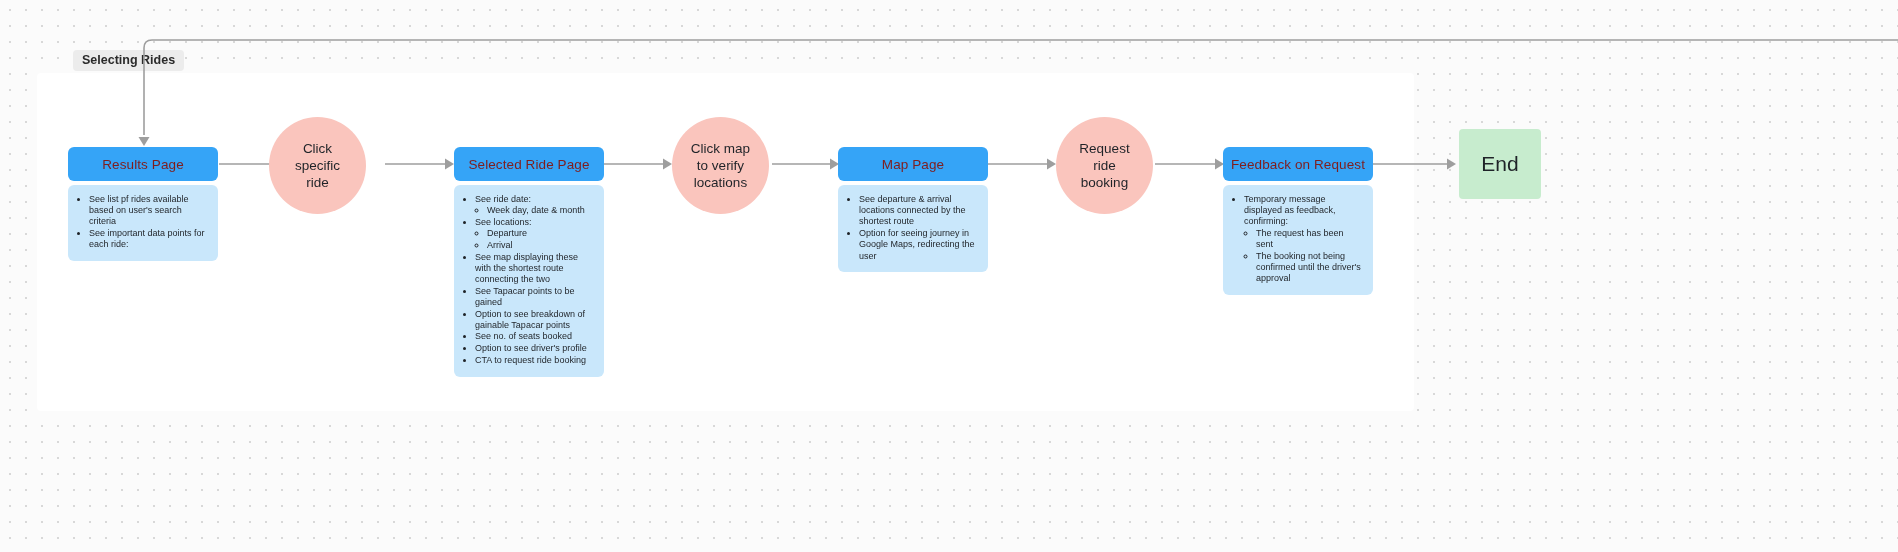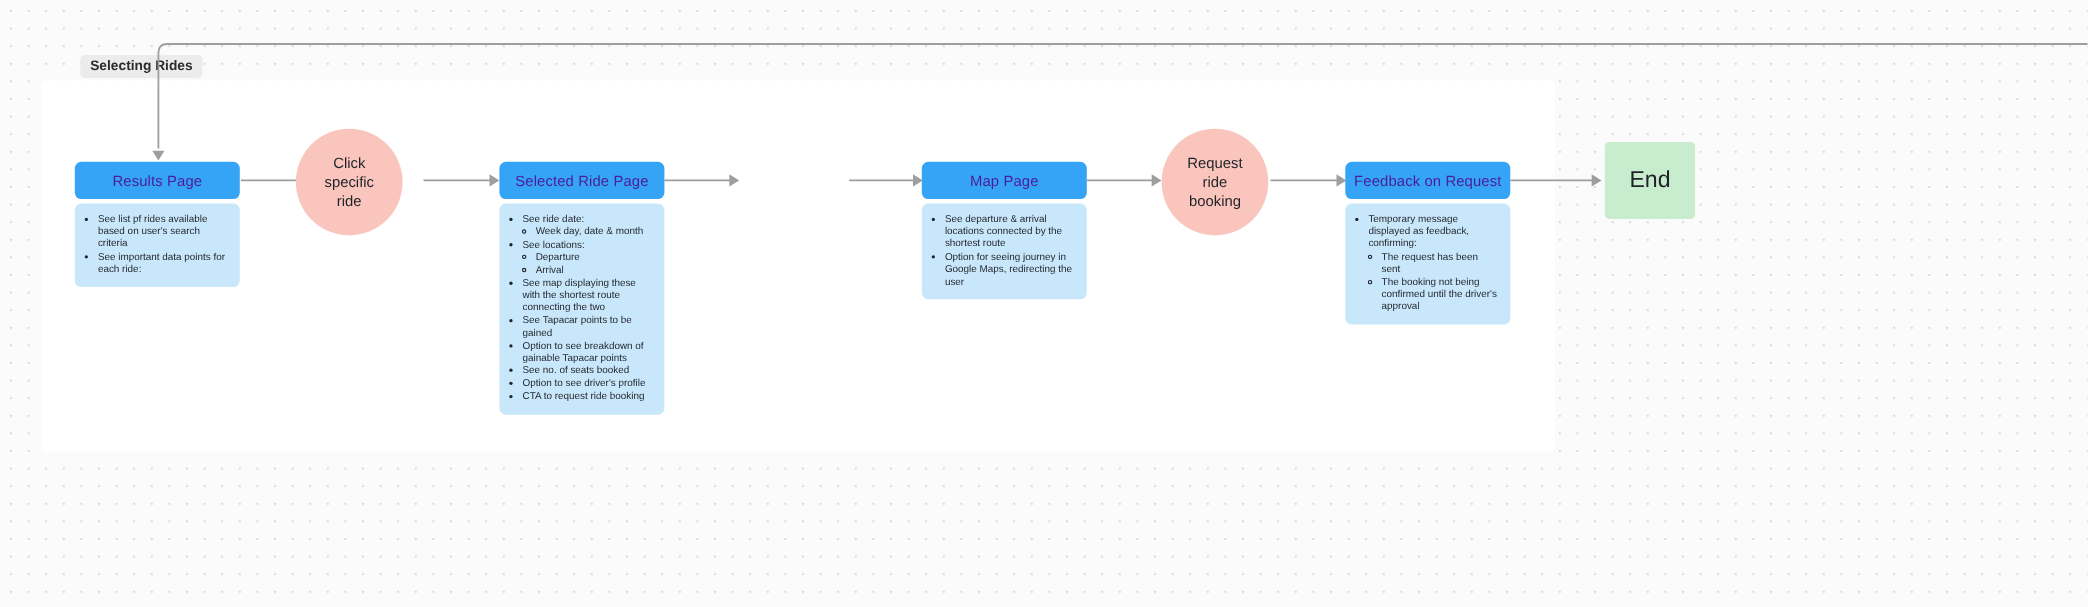--- a/index.html
+++ b/index.html
@@ -46,21 +46,21 @@
   
   #entry-line { position: absolute; left: 0; top: 0; width: 1898px; height: 552px; pointer-events: none; }
 
   
   .node { position: absolute; }
 
   .page-node { width: 150px; }
   .page-header {
     background: #3fa9f5;
     background: #35a4f7;
-    color: #4c1d95;
+    color: #7f1d1d;
     border-radius: 6px;
     height: 34px;
     display: flex; align-items: center; justify-content: center;
     font-size: 13.5px;
     letter-spacing: .1px;
   }
   .page-body {
     margin-top: 4px;
     background: #c9e7fb;
     border-radius: 6px;
@@ -160,20 +160,23 @@
         <li>See map displaying these with the shortest route connecting the two</li>
         <li>See Tapacar points to be gained</li>
         <li>Option to see breakdown of gainable Tapacar points</li>
         <li>See no. of seats booked</li>
         <li>Option to see driver's profile</li>
         <li>CTA to request ride booking</li>
       </ul>
     </div>
   </div>
 
+  <div class="node circle-node" style="left:672px; top:117px; width:97px; height:97px;">
+    <span>Click map to verify locations</span>
+  </div>
 
   <div class="node page-node" style="left:838px; top:147px;">
     <div class="page-header">Map Page</div>
     <div class="page-body">
       <ul>
         <li>See departure &amp; arrival locations connected by the shortest route</li>
         <li>Option for seeing journey in Google Maps, redirecting the user</li>
       </ul>
     </div>
   </div>

